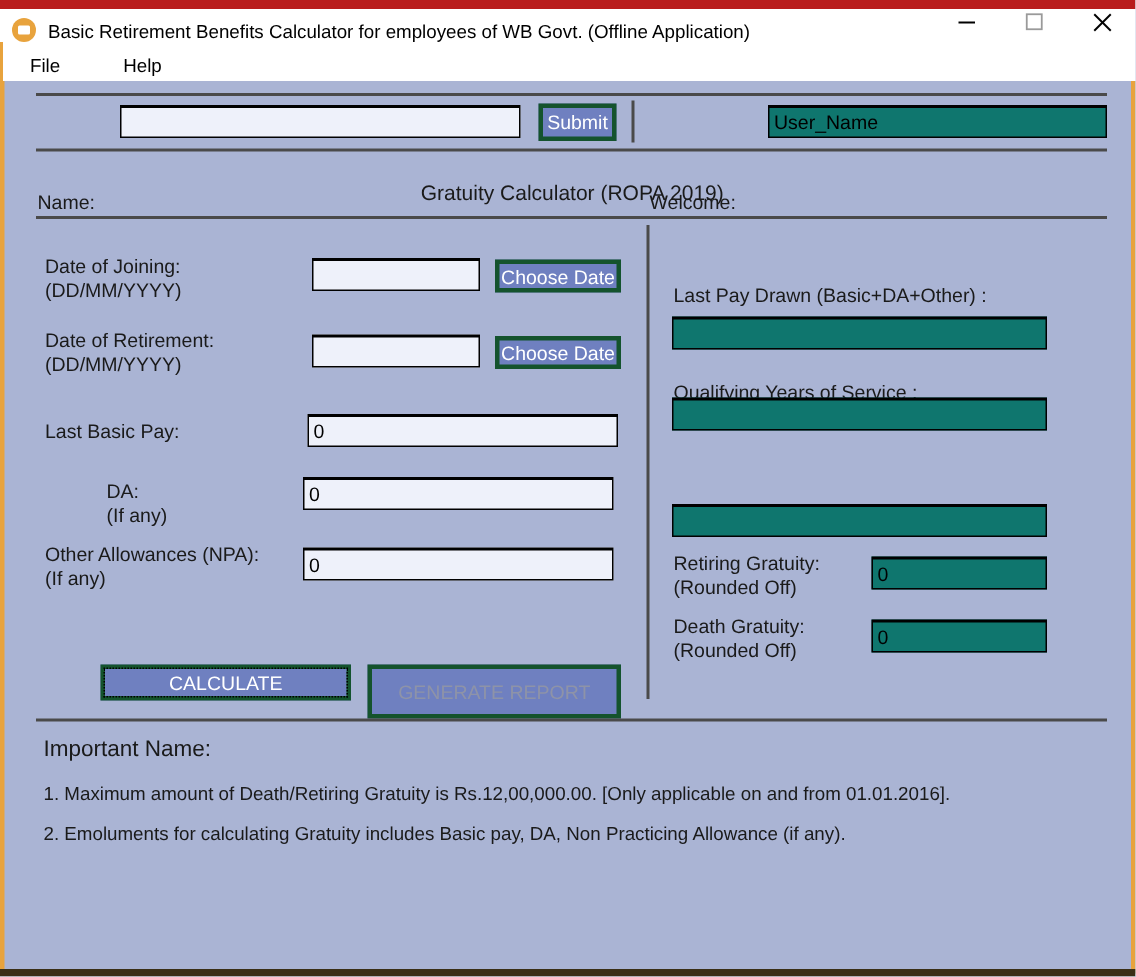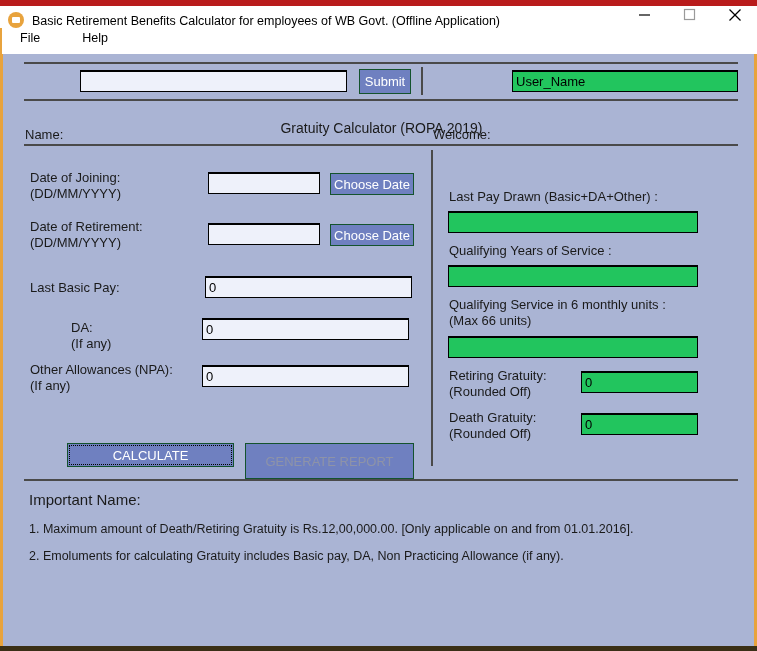--- a/index.html
+++ b/index.html
@@ -72,21 +72,21 @@
 
   #menu-bar {
     position: absolute;
     left: 0; top: 28px;
     width: 757px;
     height: 26px;
     background: #ffffff;
     border-left: 2px solid #e8a33d;
     box-sizing: border-box;
     display: flex;
-    align-items: flex-start;
+    align-items: flex-end;
   }
   .menu-item {
     font-size: 12.5px;
     color: #000;
     padding: 3px 10px;
     margin-left: 6px;
   }
   .menu-item:first-child { margin-left: 8px; }
   .menu-item + .menu-item { margin-left: 22px; }
 
@@ -138,29 +138,29 @@
     border: 1px solid #000000;
     border-top-width: 2px;
     font-size: 13px;
     color: #000;
     font-family: "Liberation Sans", sans-serif;
     padding: 0 3px;
     line-height: 1;
     outline: none;
   }
   .tbox.readonly {
-    background: #22c55e;
+    background: #0f766e;
   }
 
   
   .btn {
     position: absolute;
     box-sizing: border-box;
     background: #6f80c0;
-    border: 1px solid #14532d;
+    border: 3px solid #14532d;
     color: #ffffff;
     font-size: 13px;
     font-family: "Liberation Sans", sans-serif;
     display: flex;
     align-items: center;
     justify-content: center;
     padding: 0;
     line-height: 1;
   }
   .btn.focused {
@@ -265,25 +265,23 @@
     <div class="lbl" style="left:27px; top:308px;">Other Allowances (NPA):
 (If any)</div>
     <input class="tbox" type="text" style="left: 199px; top: 311px; width: 207px; height: 22px;" value="0">
 
     <button class="btn focused" style="left:64px; top:389px; width:167px; height:24px;">CALCULATE</button>
     <button class="btn disabled" style="left:242px; top:389px; width:169px; height:36px;">GENERATE REPORT</button>
 
     <div class="lbl" style="left:446px; top:135px;">Last Pay Drawn (Basic+DA+Other) :</div>
     <input class="tbox readonly" type="text" readonly="" style="left: 445px; top: 157px; width: 250px; height: 22px;" value="">
 
-    <div class="lbl" style="left:446px; top:189px;">Qualifying Years of Service :</div>
+    <div class="lbl" style="left:446px; top:200px;">Qualifying Years of Service :</div>
     <input class="tbox readonly" type="text" readonly="" style="left: 445px; top: 211px; width: 250px; height: 22px;" value="">
 
-    <div class="lbl" style="left:446px; top:243px;">Qualifying Service in 6 monthly units :
-(Max 66 units)</div>
     <input class="tbox readonly" type="text" readonly="" style="left: 445px; top: 282px; width: 250px; height: 22px;" value="">
 
     <div class="lbl" style="left:446px; top:314px;">Retiring Gratuity:
 (Rounded Off)</div>
     <input class="tbox readonly" type="text" readonly="" style="left: 578px; top: 317px; width: 117px; height: 22px;" value="0">
 
     <div class="lbl" style="left:446px; top:356px;">Death Gratuity:
 (Rounded Off)</div>
     <input class="tbox readonly" type="text" readonly="" style="left: 578px; top: 359px; width: 117px; height: 22px;" value="0">
 

